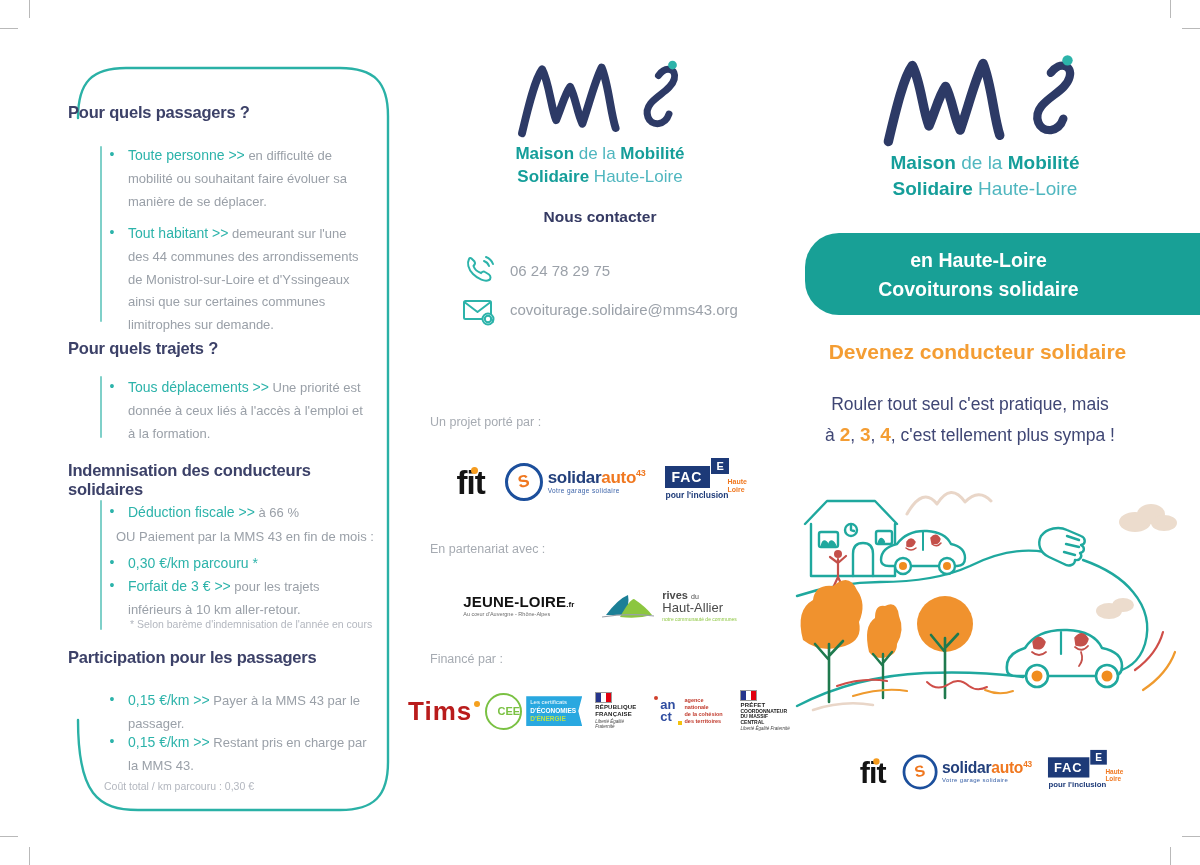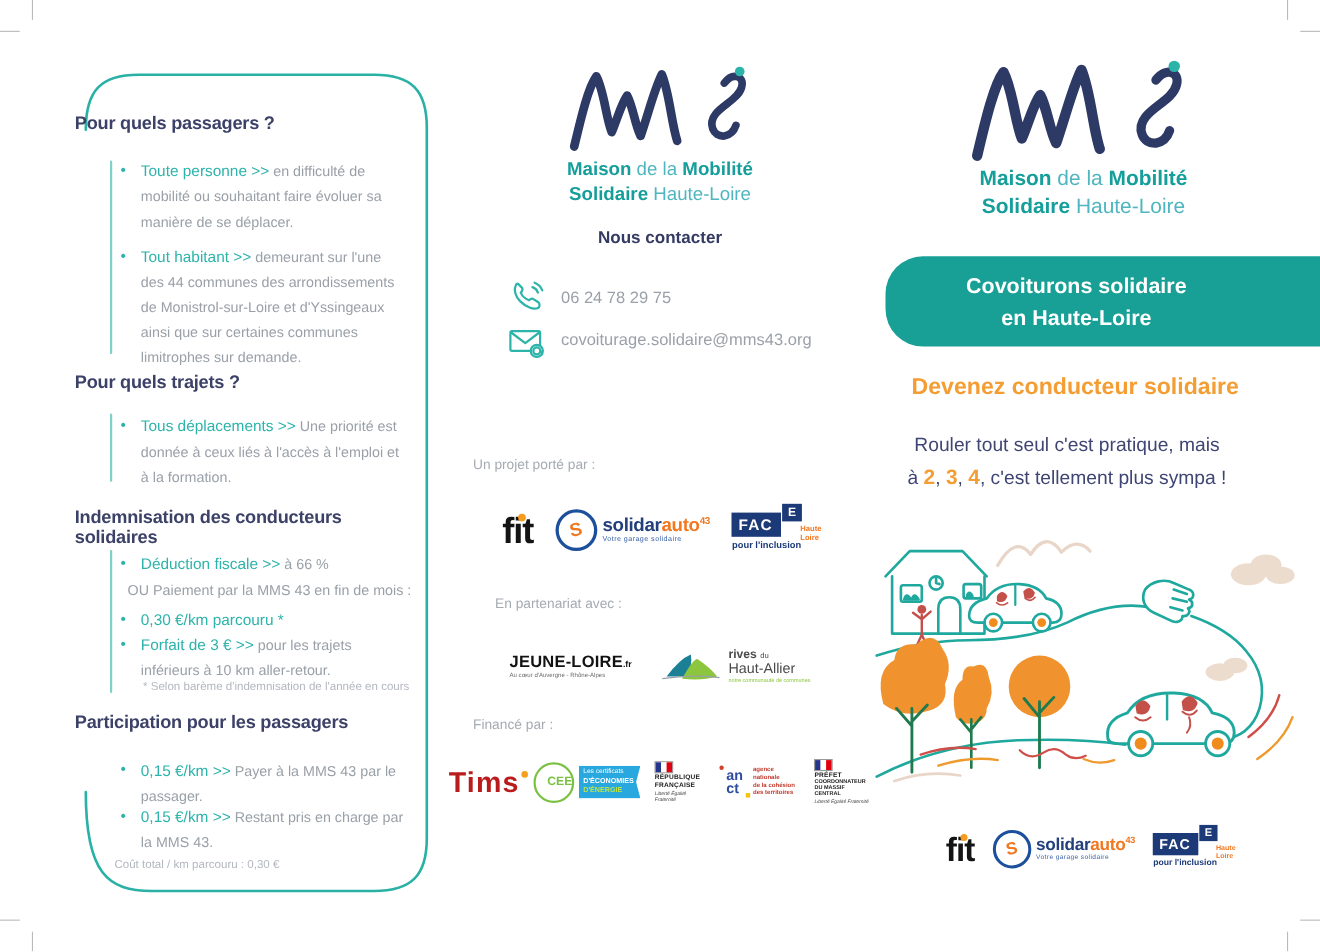--- a/index.html
+++ b/index.html
@@ -204,21 +204,21 @@
       </div>
     </div>
     <div class="face">
       <div class="face-main">FAC</div>
       <div class="face-e">E</div>
       <div class="face-dept"><span>Haute</span><br><span>Loire</span></div>
       <div class="face-tag">pour l'inclusion</div>
     </div>
   </div>
 
-  <div class="section-label" style="left:450px;top:542px;width:340px;">En partenariat avec :</div>
+  <div class="section-label" style="left:430px;top:542px;width:340px;">En partenariat avec :</div>
 
   <div class="logo-row" style="left:420px;top:580px;width:360px;height:52px;gap:26px;">
     <div class="jl">
       <span class="jl-name">JEUNE-LOIRE</span><span class="jl-fr">.fr</span>
       <div class="jl-tag">Au cœur d'Auvergne - Rhône-Alpes</div>
     </div>
     <div class="rives">
       <svg width="56" height="30" viewBox="0 0 56 30">
         <path d="M6 24 Q18 8 28 4 Q30 14 24 24 Z" fill="#1b7f96"></path>
         <path d="M20 26 Q30 8 34 8 Q46 16 52 24 Q38 28 20 26 Z" fill="#8cc63f"></path>
@@ -286,22 +286,22 @@
     <path d="M12 86 C20 52 27 24 35 13 C43 28 45 56 51 71 C57 57 61 41 67 33 C73 44 75 63 81 75 C89 52 95 27 103 11 C111 30 113 62 119 80" stroke="#2d3a66" stroke-width="9" stroke-linecap="round" stroke-linejoin="round"></path>
     <path d="M168 20 C177 8 189 13 186 24 C183 36 167 42 159 52 C151 62 156 76 168 75 C174 74 178 70 180 64" stroke="#2d3a66" stroke-width="8" stroke-linecap="round"></path>
     <circle cx="184" cy="8" r="5" fill="#2cb3aa"></circle>
   </svg>
   <div class="brand-name" style="left:790px;top:150px;width:390px;font-size:19px;">
     <div><span class="bn-b">Maison</span><span class="bn-r"> de la </span><span class="bn-b">Mobilité</span></div>
     <div><span class="bn-b">Solidaire</span><span class="bn-r"> Haute-Loire</span></div>
   </div>
 
   <div class="banner">
+    <div>en Haute-Loire</div>
     <div>Covoiturons solidaire</div>
-    <div>en Haute-Loire</div>
   </div>
 
   <div class="subtitle">Devenez conducteur solidaire</div>
 
   <div class="pitch" style="top:394px;">Rouler tout seul c'est pratique, mais</div>
   <div class="pitch" style="top:424px;">
     <span>à </span><span class="num">2</span><span>, </span><span class="num">3</span><span>, </span><span class="num">4</span><span>, c'est tellement plus sympa !</span>
   </div>
 
   <svg class="abs" style="left:795px;top:474px;" width="400" height="250" viewBox="0 0 400 250" fill="none" stroke-linecap="round" stroke-linejoin="round">

